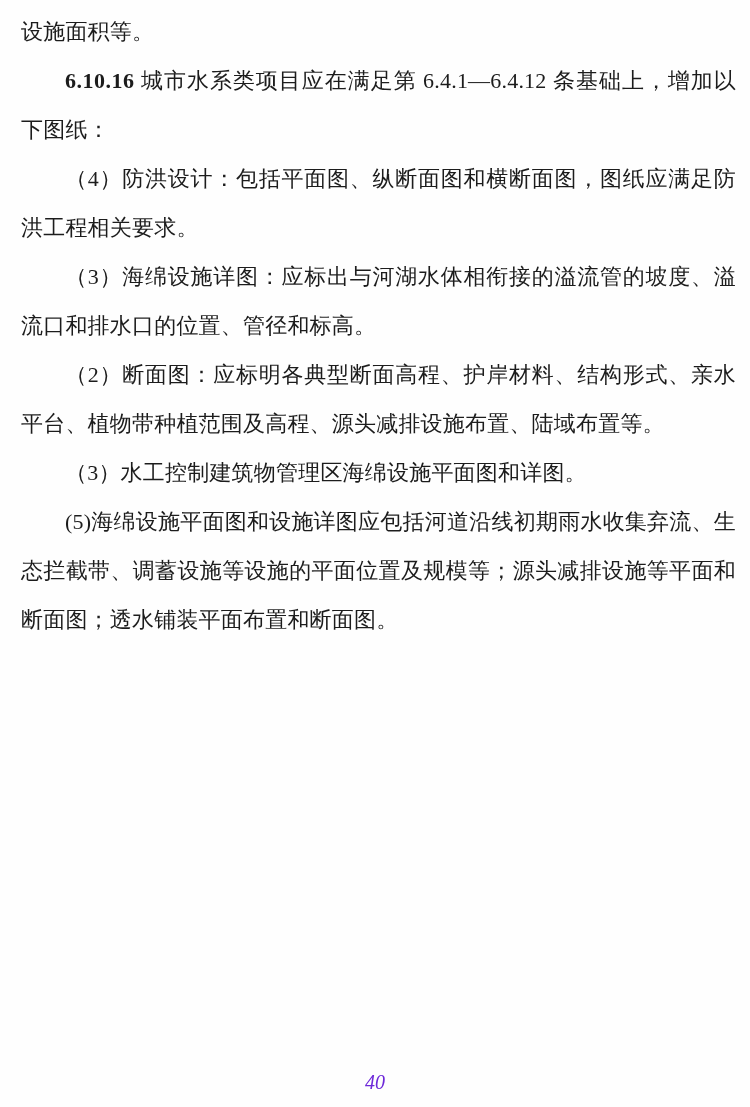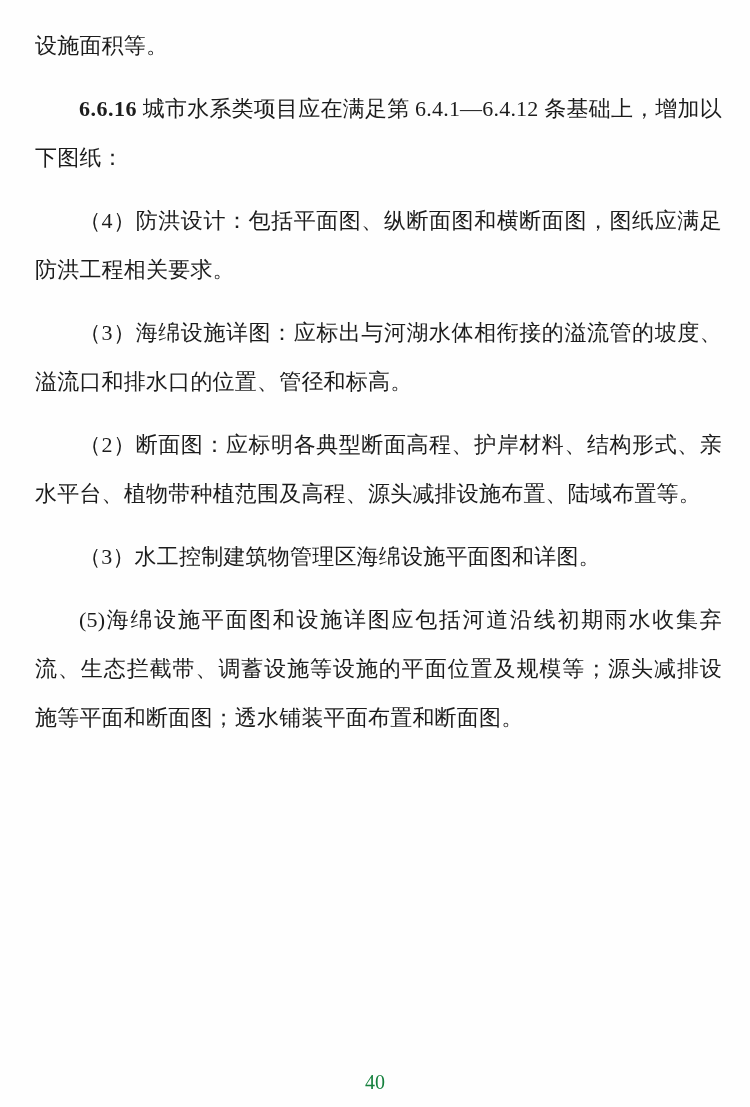--- a/index.html
+++ b/index.html
@@ -14,52 +14,53 @@
     background: #fefefe;
     box-sizing: border-box;
     font-family: "Liberation Serif", "DejaVu Serif", serif;
     color: #1c1c1c;
     overflow: hidden;
   }
   .content {
     padding: 7px 14px 0 21px;
   }
   .content p {
-    margin: 14px;
+    margin: 0;
     font-size: 22px;
     line-height: 49px;
     text-align: justify;
     letter-spacing: 0.2px;
   }
   .indent {
     text-indent: 2em;
   }
   .section-number {
     font-weight: bold;
     letter-spacing: 0.5px;
   }
   .page-number {
     position: absolute;
     bottom: 13px;
     left: 0;
     right: 0;
     text-align: center;
     font-size: 20px;
-    color: #15803d;
+    color: #6d28d9;
+    font-style: italic;
   }
 </style>
 </head>
 <body>
 
 <div class="page">
   <div class="content">
 
     <p>设施面积等。</p>
 
-    <p class="indent"><span class="section-number">6.6.16</span><span> 城市水系类项目应在满足第 6.4.1—6.4.12 条基础上，增加以下图纸：</span></p>
+    <p class="indent"><span class="section-number">6.10.16</span><span> 城市水系类项目应在满足第 6.4.1—6.4.12 条基础上，增加以下图纸：</span></p>
 
     <p class="indent">（4）防洪设计：包括平面图、纵断面图和横断面图，图纸应满足防洪工程相关要求。</p>
 
 
     <p class="indent">（3）海绵设施详图：应标出与河湖水体相衔接的溢流管的坡度、溢流口和排水口的位置、管径和标高。</p>
 
     <p class="indent">（2）断面图：应标明各典型断面高程、护岸材料、结构形式、亲水平台、植物带种植范围及高程、源头减排设施布置、陆域布置等。</p>
 
 
     <p class="indent">（3）水工控制建筑物管理区海绵设施平面图和详图。</p>

